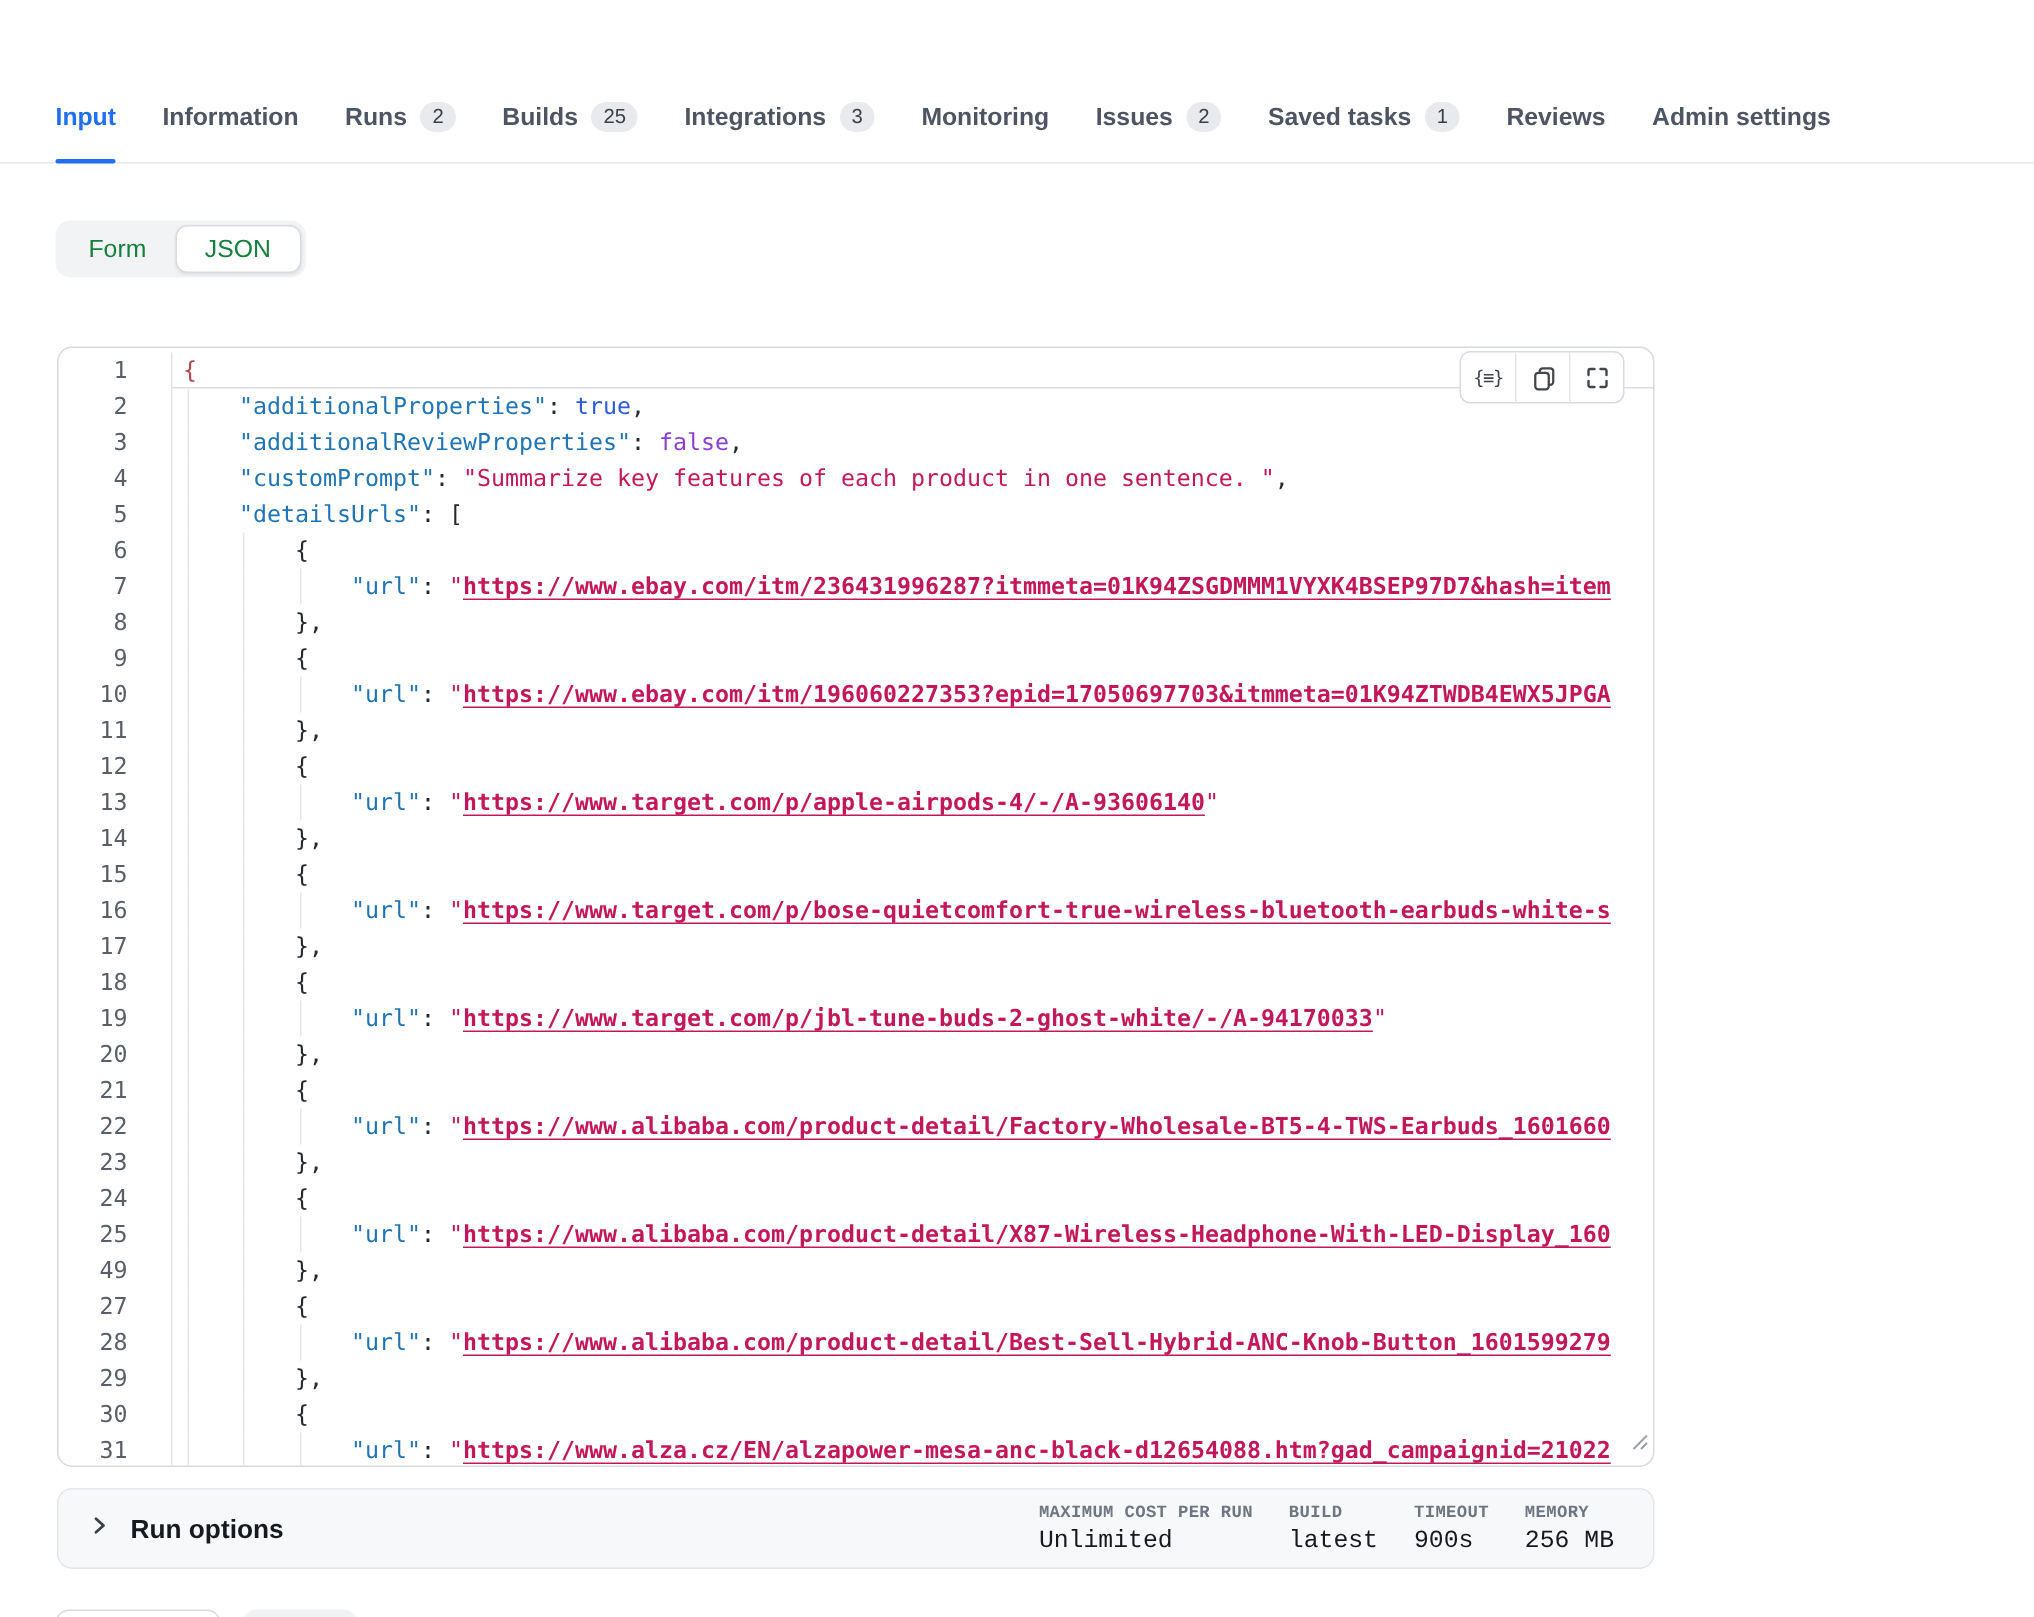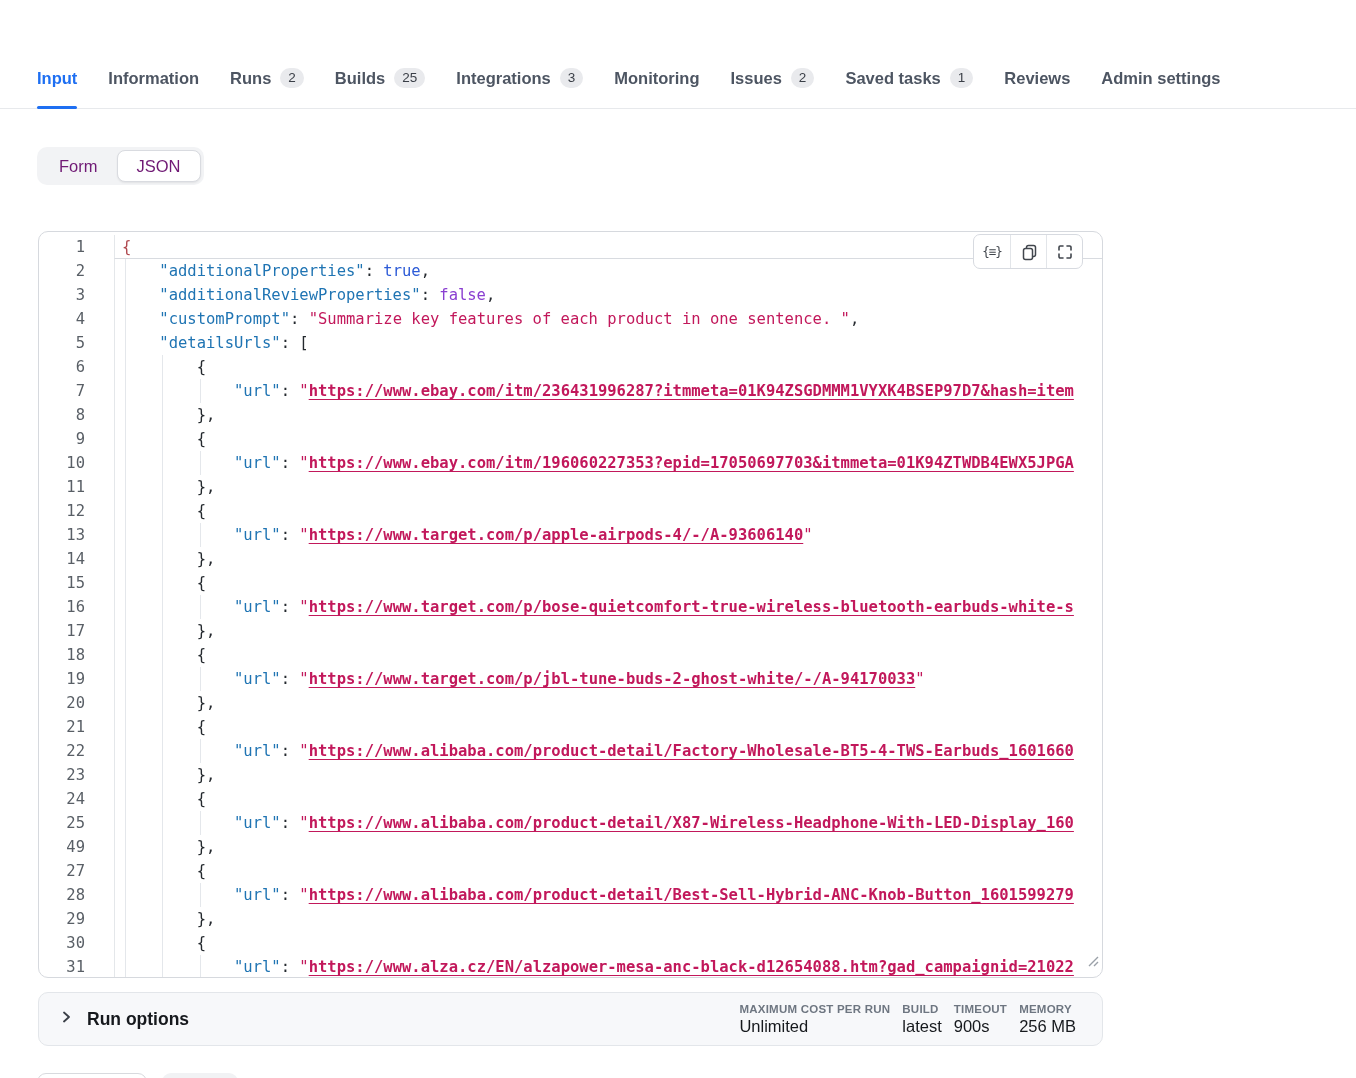--- a/index.html
+++ b/index.html
@@ -31,21 +31,21 @@
     padding:2px 8px; border-radius:11px; line-height:16px;
   }
 
   
   .seg {
     display:inline-flex; align-items:center; margin:38px 0 0 37px;
     background:#f2f3f5; border-radius:10px; padding:3px; height:38px;
   }
   .seg-opt {
     display:flex; align-items:center; height:32px; padding:0 19px;
-    font-size:16.5px; color:#701a75; border-radius:8px; cursor:pointer;
+    font-size:16.5px; color:#15803d; border-radius:8px; cursor:pointer;
   }
   .seg-opt.active {
     background:#fff; border:1px solid #d9dbe0;
     box-shadow:0 1px 2px rgba(0,0,0,.07);
   }
 
   
   .editor {
     position:relative; margin:46px 0 0 38px; width:1065px; height:747px;
     border:1px solid #d6d9de; border-radius:10px; background:#fff;
@@ -83,21 +83,21 @@
   .ed-resize { position:absolute; right:3px; bottom:3px; }
 
   
   .runbar {
     margin:14px 0 0 38px; width:1065px; height:54px;
     background:#f7f8fa; border:1px solid #e3e6ea; border-radius:10px;
     display:flex; align-items:center; padding:0 26px 0 18px;
   }
   .runbar-left { display:flex; align-items:center; gap:12px; cursor:pointer; }
   .runbar-title { font-size:17.5px; font-weight:600; color:#16191d; }
-  .stats { margin-left:auto; display:flex; gap:12px; }
+  .stats { margin-left:auto; display:flex; gap:24px;font-family:Liberation Mono, monospace; }
   .stat { display:flex; flex-direction:column; }
   .stat-label { font-size:11.5px; font-weight:700; color:#6e7681; letter-spacing:.02em; white-space:nowrap; }
   .stat-value { font-size:16.5px; color:#16191d; margin-top:2px; white-space:nowrap; }
 
   
   .actions { margin:27px 0 0 37px; display:flex; align-items:center; gap:15px; }
   .btn {
     height:40px; border-radius:9px; display:flex; align-items:center; justify-content:center;
     font-size:16.5px; font-weight:600; cursor:pointer;
   }

